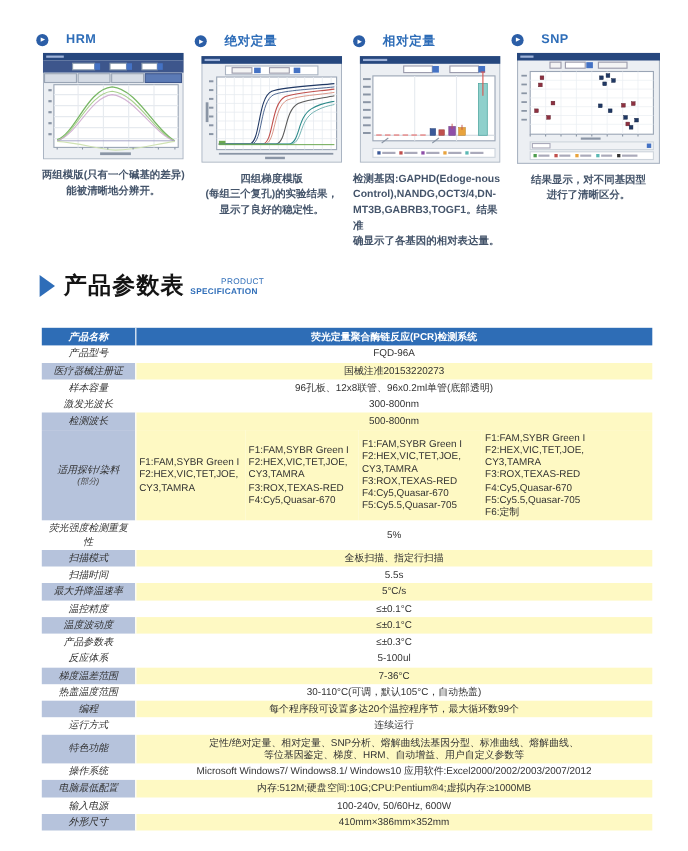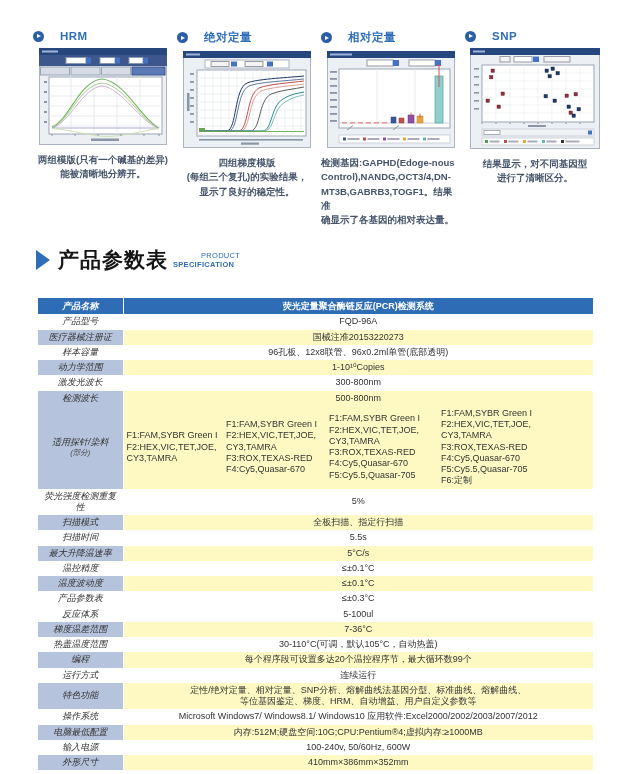--- a/index.html
+++ b/index.html
@@ -355,24 +355,20 @@
         <td colspan="4" class="val center pre">FQD-96A</td>
       </tr>
       <tr class="blue">
         <td class="label">医疗器械注册证</td>
         <td colspan="4" class="val center pre">国械注准20153220273</td>
       </tr>
       <tr class="white">
         <td class="label">样本容量</td>
         <td colspan="4" class="val center pre">96孔板、12x8联管、96x0.2ml单管(底部透明)</td>
       </tr>
-      <tr class="blue">
-        <td class="label">动力学范围</td>
-        <td colspan="4" class="val center pre">1-10¹⁰Copies</td>
-      </tr>
       <tr class="white">
         <td class="label">激发光波长</td>
         <td colspan="4" class="val center pre">300-800nm</td>
       </tr>
       <tr class="blue">
         <td class="label">检测波长</td>
         <td colspan="4" class="val center pre">500-800nm</td>
       </tr>
       <tr class="blue">
         <td class="label">适用探针/染料<div class="sub">(部分)</div></td>

